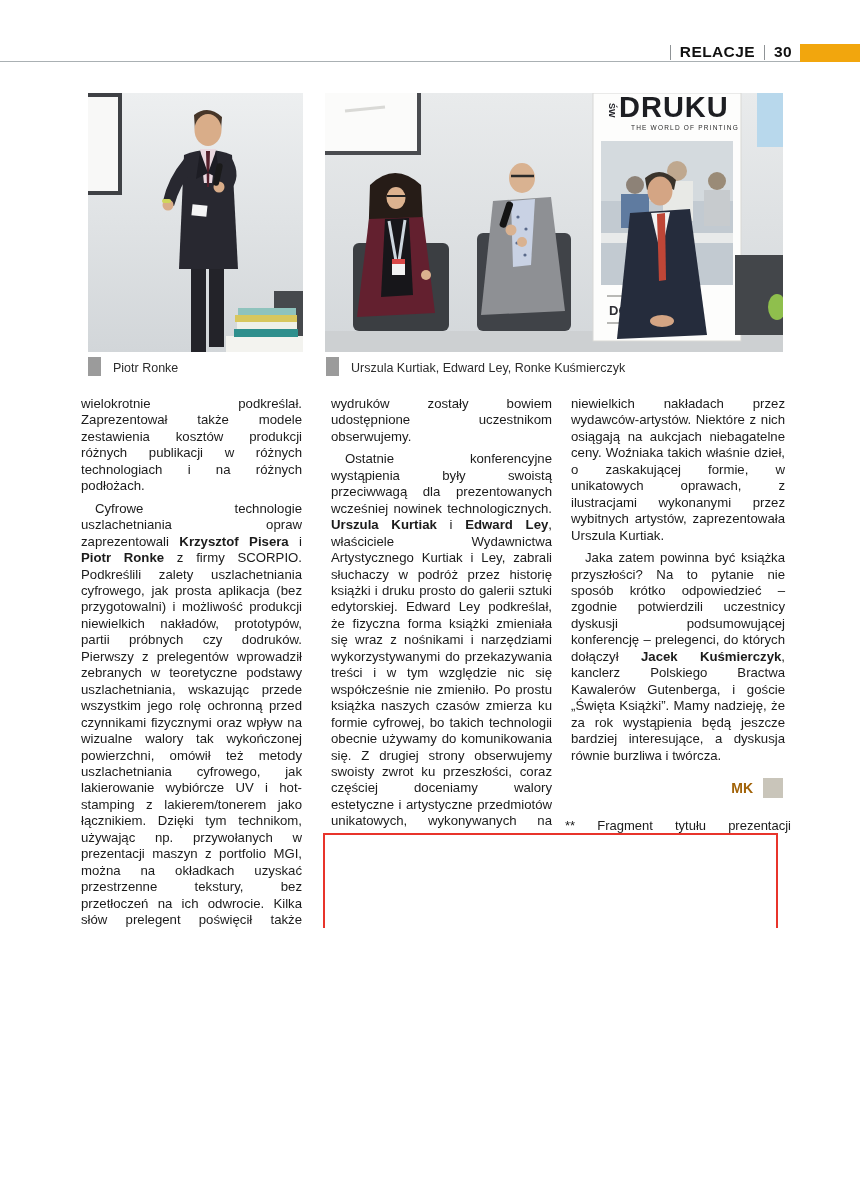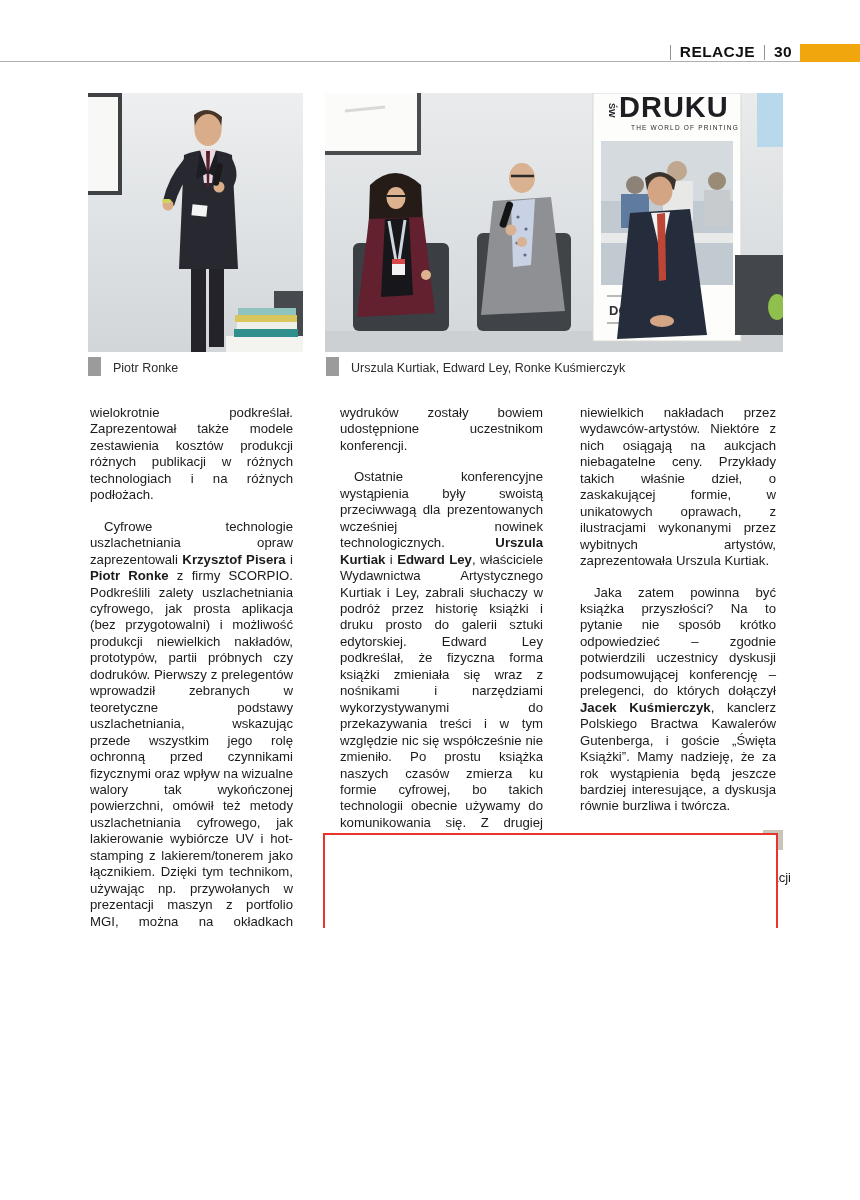--- a/index.html
+++ b/index.html
@@ -23,25 +23,25 @@
   .caption-left{left:88px;}
   .caption-right{left:326px;}
   .caption-square{width:13px;height:19px;background:#9b9b9b;flex:none;}
   .caption-text{padding-top:4px;}
 
   
   .col{position:absolute;top:390px;font-size:13.2px;line-height:16.45px;text-align:justify;color:#1b1b1b;}
   .col-1{left:75px;width:233px;}
   .col-2{left:325px;width:233px;}
   .col-3{left:565px;width:226px;}
-  .para{margin:15px;}
+  .para{margin:6px;}
   .para.indent{text-indent:14px;}
 
   .byline{display:flex;justify-content:flex-end;align-items:center;gap:10px;
-          margin:14px 8px 0 0;font-weight:bold;font-size:14px;color:#3b82f6;}
+          margin:14px 8px 0 0;font-weight:bold;font-size:14px;color:#a16207;}
   .byline-square{width:20px;height:20px;background:#c9c5ba;}
 
   .footnotes{margin-top:20px;}
   .footnote{margin:0;font-size:13px;line-height:16.4px;text-align:justify;}
 
   .red-box{position:absolute;left:323px;top:833px;width:451px;height:270px;border:2px solid #E8342B;background:#ffffff;}
 
   .footer{position:absolute;top:1140px;right:70px;display:flex;align-items:center;gap:9px;
           font-size:15px;color:#1b1b1b;}
   .footer-mag{font-weight:normal;}
@@ -180,26 +180,26 @@
   <div class="caption caption-right">
     <div class="caption-square"></div>
     <div class="caption-text">Urszula Kurtiak, Edward Ley, Ronke Kuśmierczyk</div>
   </div>
 
   <div class="col col-1">
       <p class="para"><span>wielokrotnie podkreślał. Zaprezentował także modele zestawienia kosztów produkcji różnych publikacji w różnych technologiach i na różnych podłożach.</span></p>
       <p class="para indent"><span>Cyfrowe technologie uszlachetniania opraw zaprezentowali </span><span style="font-weight: bold;">Krzysztof Pisera</span><span> i </span><span style="font-weight: bold;">Piotr Ronke</span><span> z firmy SCORPIO. Podkreślili zalety uszlachetniania cyfrowego, jak prosta aplikacja (bez przygotowalni) i możliwość produkcji niewielkich nakładów, prototypów, partii próbnych czy dodruków. Pierwszy z prelegentów wprowadził zebranych w teoretyczne podstawy uszlachetniania, wskazując przede wszystkim jego rolę ochronną przed czynnikami fizycznymi oraz wpływ na wizualne walory tak wykończonej powierzchni, omówił też metody uszlachetniania cyfrowego, jak lakierowanie wybiórcze UV i hot-stamping z lakierem/tonerem jako łącznikiem. Dzięki tym technikom, używając np. przywołanych w prezentacji maszyn z portfolio MGI, można na okładkach uzyskać przestrzenne tekstury, bez przetłoczeń na ich odwrocie. Kilka słów prelegent poświęcił także umieszczanym na oprawach żywicznym etykietom z nadrukiem, wykonanym w technologii domingu. Część prezentacji poprowadzona przez Piotra Ronke nieco zaskoczyła słuchaczy, rzadko bowiem mówi się o wykorzystaniu plotera wielkoformatowego do uszlachetniania i personalizowania okładek. Okazuje się, że jest to nie tylko możliwe, ale daje bardzo interesujące efekty. Płaskie drukarki UV LED, w tym przypadku produkcji swissQprint, drukują zarówno na tekturze i papierze (okładka), jak i na akrylu, drewnie, szkle czy metalu (opakowanie). Na dodatek zadruk odbywa się na gotowych produktach. Efekty tych uszlachetnień w postaci okładek książek, czasopism, kalendarzy, a także wizytówek i kart rabatowych można było zobaczyć nie tylko na slajdach, próbki</span></p>
     </div>
   <div class="col col-2">
-      <p class="para"><span>wydruków zostały bowiem udostępnione uczestnikom konferencji.</span></p>
+      <p class="para"><span>wydruków zostały bowiem udostępnione uczestnikom obserwujemy.</span></p>
       <p class="para indent"><span>Ostatnie konferencyjne wystąpienia były swoistą przeciwwagą dla prezentowanych wcześniej nowinek technologicznych. </span><span style="font-weight: bold;">Urszula Kurtiak</span><span> i </span><span style="font-weight: bold;">Edward Ley</span><span>, właściciele Wydawnictwa Artystycznego Kurtiak i Ley, zabrali słuchaczy w podróż przez historię książki i druku prosto do galerii sztuki edytorskiej. Edward Ley podkreślał, że fizyczna forma książki zmieniała się wraz z nośnikami i narzędziami wykorzystywanymi do przekazywania treści i w tym względzie nic się współcześnie nie zmieniło. Po prostu książka naszych czasów zmierza ku formie cyfrowej, bo takich technologii obecnie używamy do komunikowania się. Z drugiej strony obserwujemy swoisty zwrot ku przeszłości, coraz częściej doceniamy walory estetyczne i artystyczne przedmiotów unikatowych, wykonywanych na zamówienie „starymi” technikami. Moda „slow” sięgnęła także druku. Stąd już niedaleko do książek jako artefaktów, dzieł sztuki, wykonywanych w pojedynczych egzemplarzach lub</span></p>
     </div>
   <div class="col col-3">
     <div>
-        <p class="para"><span>niewielkich nakładach przez wydawców-artystów. Niektóre z nich osiągają na aukcjach niebagatelne ceny. Przykłady takich właśnie dzieł, o zaskakującej formie, w unikatowych oprawach, z ilustracjami wykonanymi przez wybitnych artystów, zaprezentowała Urszula Kurtiak.</span></p>
+        <p class="para"><span>niewielkich nakładach przez wydawców-artystów. Niektóre z nich osiągają na aukcjach niebagatelne ceny. Woźniaka takich właśnie dzieł, o zaskakującej formie, w unikatowych oprawach, z ilustracjami wykonanymi przez wybitnych artystów, zaprezentowała Urszula Kurtiak.</span></p>
         <p class="para indent"><span>Jaka zatem powinna być książka przyszłości? Na to pytanie nie sposób krótko odpowiedzieć – zgodnie potwierdzili uczestnicy dyskusji podsumowującej konferencję – prelegenci, do których dołączył </span><span style="font-weight: bold;">Jacek Kuśmierczyk</span><span>, kanclerz Polskiego Bractwa Kawalerów Gutenberga, i goście „Święta Książki”. Mamy nadzieję, że za rok wystąpienia będą jeszcze bardziej interesujące, a dyskusja równie burzliwa i twórcza.</span></p>
       </div>
     <div class="byline">
       <span>MK</span>
       <div class="byline-square"></div>
     </div>
     <div class="footnotes">
         <p class="footnote">** Fragment tytułu prezentacji Mateusza Woźniaka.</p>
       </div>
   </div>

